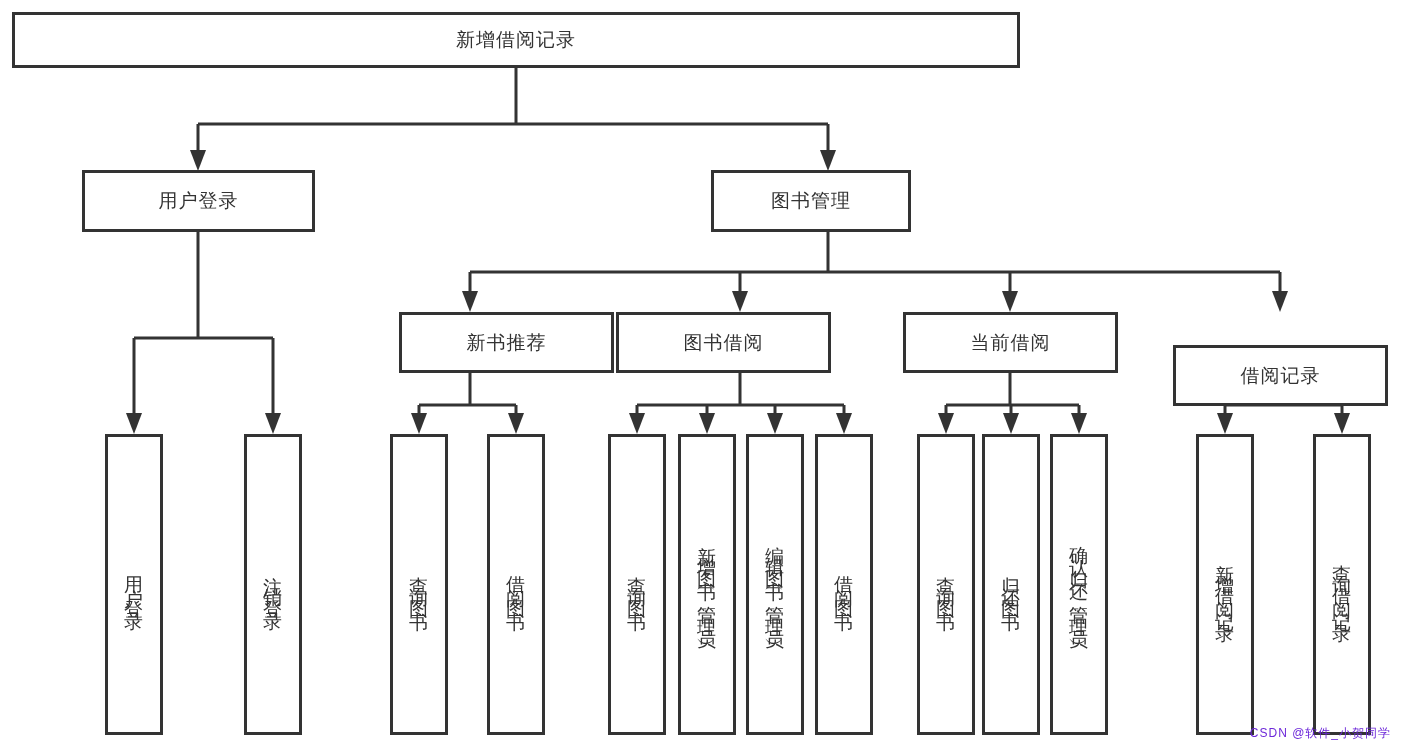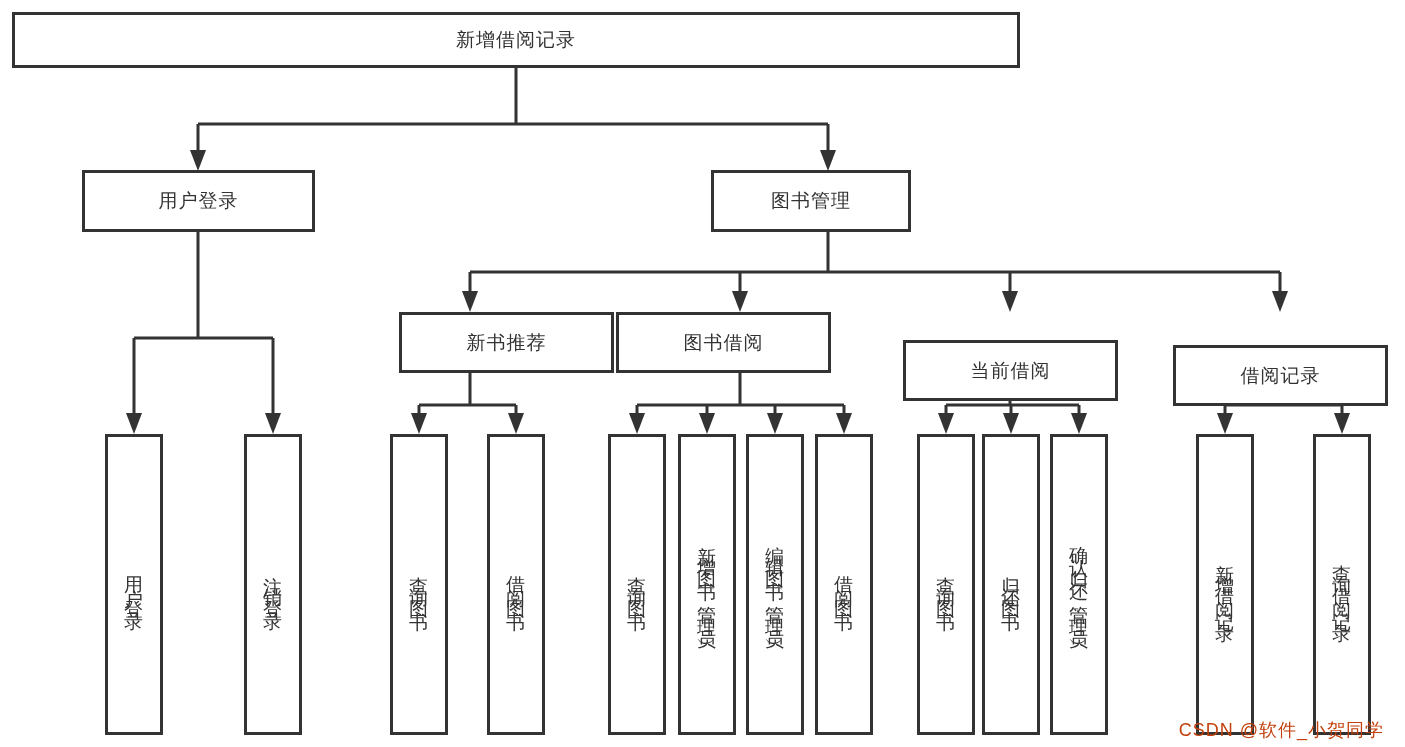--- a/index.html
+++ b/index.html
@@ -35,24 +35,24 @@
   .l3   { top: 312px; height: 61px; width: 215px; }
   .leaf { top: 434px; height: 301px; width: 58px; }
   .vtext {
     writing-mode: vertical-rl;
     line-height: 1;
     letter-spacing: 12px;
     font-size: 19px;
   }
   .watermark {
     position: absolute;
-    right: 21px;
+    right: 14px;
     bottom: 5px;
-    font-size: 18px;
-    color: #c2410c;
+    font-size: 12px;
+    color: #6d28d9;
     letter-spacing: 1px;
     z-index: 5;
     white-space: nowrap;
   }
 </style>
 </head>
 <body>
 
 <div class="stage">
 
@@ -103,21 +103,21 @@
     </g>
   </svg>
 
   <div class="box root">新增借阅记录</div>
 
   <div class="box l2" style="left:82px; width:233px;">用户登录</div>
   <div class="box l2" style="left:711px; width:200px;">图书管理</div>
 
   <div class="box l3" style="left:363px;margin-left:36px;">新书推荐</div>
   <div class="box l3" style="left:616px;">图书借阅</div>
-  <div class="box l3" style="left:903px;margin-top:28px;">当前借阅</div>
+  <div class="box l3" style="left:903px;">当前借阅</div>
   <div class="box l3" style="left:1173px;margin-top:33px;">借阅记录</div>
 
   <div class="box leaf" style="left:105px;">
     <span class="vtext">用户登录</span>
   </div>
   <div class="box leaf" style="left:244px;">
     <span class="vtext">注销登录</span>
   </div>
 
   <div class="box leaf" style="left:390px;">

